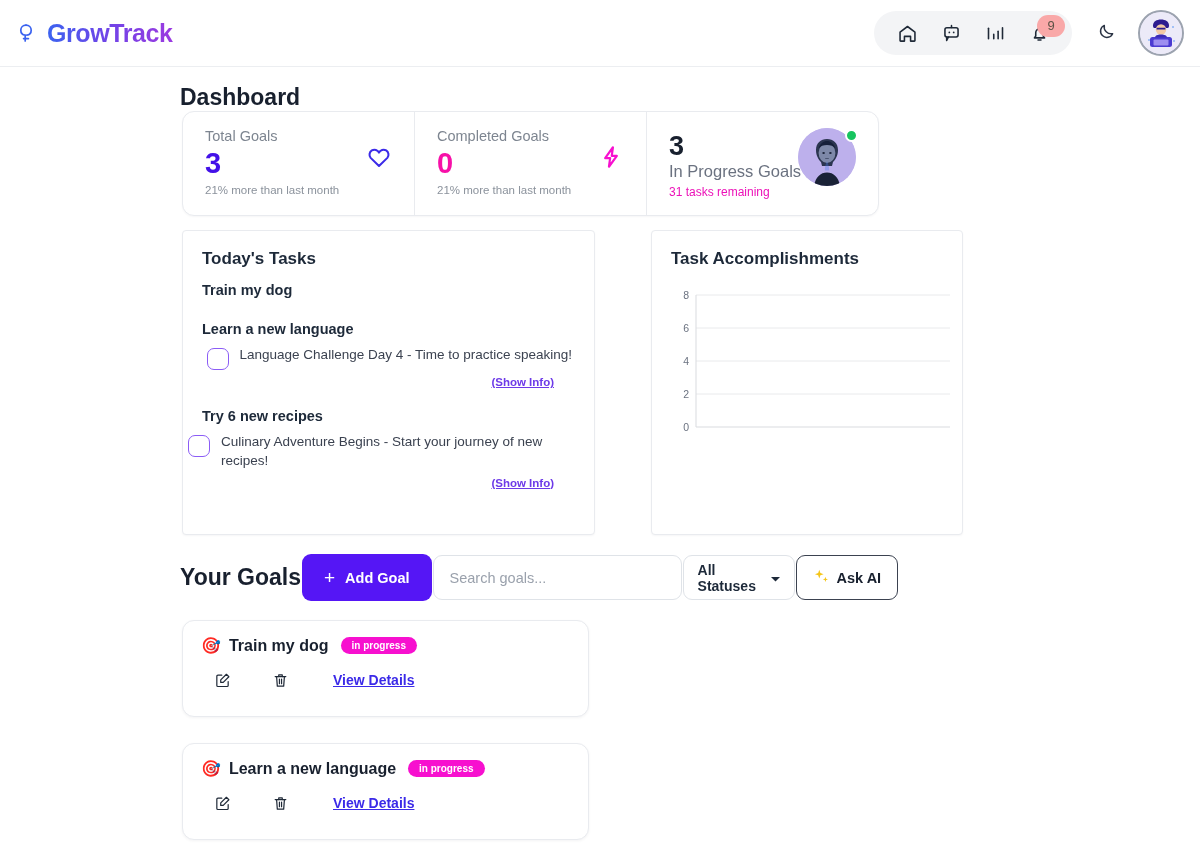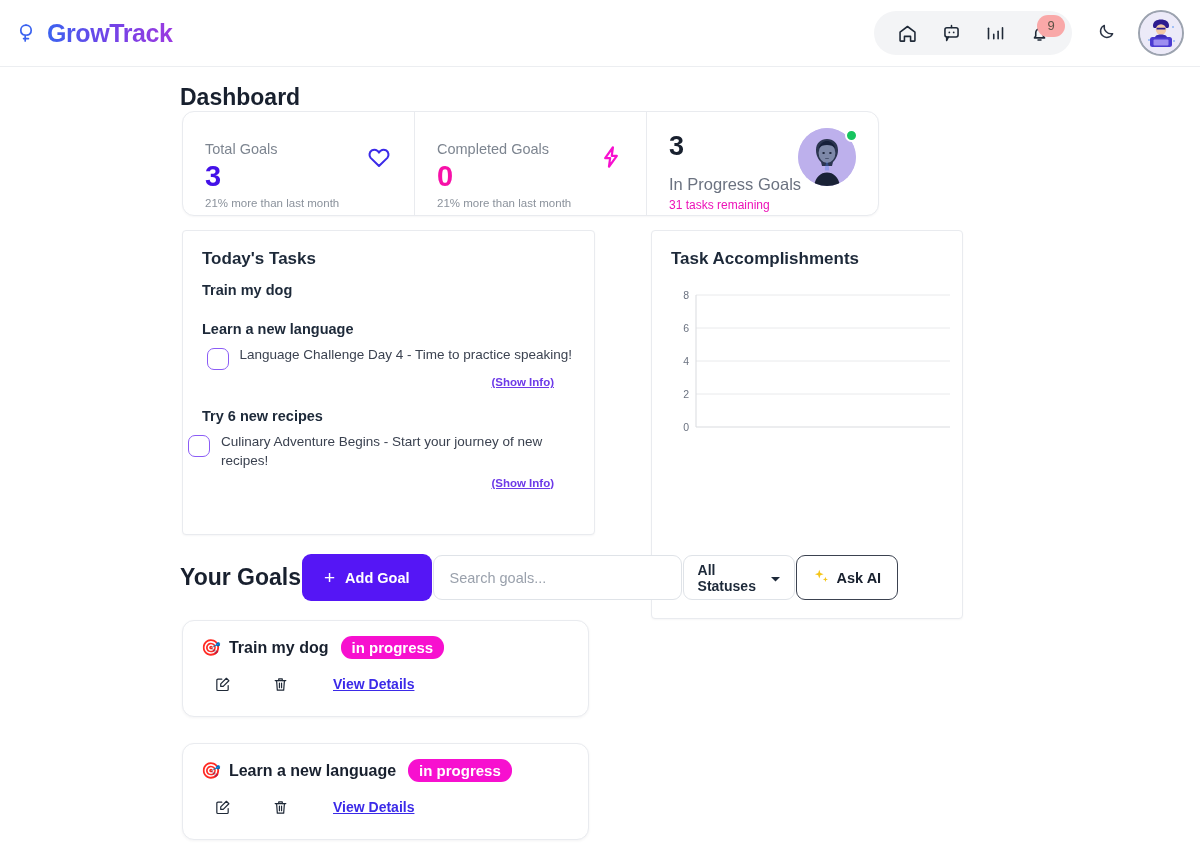--- a/index.html
+++ b/index.html
@@ -79,21 +79,21 @@
     width: 697px; height: 105px;
     background: #fff; border: 1px solid #e9ebef;
     border-radius: 12px; display: flex;
     box-shadow: 0 1px 2px rgba(16,24,40,.04);
   }
   .stat {
     flex: 1; position: relative; padding: 16px 22px;
     border-right: 1px solid #e9ebef;
   }
   .stat:last-child { border-right: none; }
-  .stat-label { font-size: 14.5px; color: #7d8590; margin-top: 13px; }
+  .stat-label { font-size: 14.5px; color: #7d8590; }
   .stat-value { font-size: 29px; font-weight: bold; line-height: 1.15; margin-top: 3px; }
   .stat-sub { font-size: 11.5px; color: #8b929c; margin-top: 4px; }
   .stat-icon { position: absolute; right: 22px; top: 32px; }
   .stat3 { display: flex; align-items: flex-start; gap: 10px; }
   .stat3-text { flex: 1; }
   .stat3 .stat-value { font-size: 27px; color: #18202e; }
   .stat3 .stat-label { font-size: 16.5px; color: #6b7280; line-height: 1.2; }
   .stat3-sub { font-size: 12px; color: #ec12b8; margin-top: 3px; }
   .photo-avatar {
     position: absolute; right: 22px; top: 16px;
@@ -106,21 +106,21 @@
     background: #16c45f; border: 2px solid #fff;
   }
 
   
   .panel {
     position: absolute; background: #fff;
     border: 1px solid #e9ebef; border-radius: 4px;
     box-shadow: 0 1px 2px rgba(16,24,40,.04);
   }
   #tasks-panel { left: 182px; top: 163px; width: 413px; height: 305px; }
-  #chart-panel { left: 651px; top: 163px; width: 312px; height: 389px; }
+  #chart-panel { left: 651px; top: 163px; width: 312px; height: 305px; }
   .panel-title {
     font-size: 17px; font-weight: bold; color: #1d2939;
     margin: 18px 0 0 19px;
   }
   .goal-group-title {
     font-size: 14.5px; font-weight: bold; color: #1d2939;
     margin: 13px 0 0 19px;
   }
   .task-row {
     display: flex; align-items: flex-start; gap: 11px;
@@ -188,21 +188,21 @@
   }
   #goal-card-0 { top: 553px; }
   #goal-card-1 { top: 676px; }
   .goal-head {
     display: flex; align-items: center; gap: 8px;
     margin: 15px 0 0 18px;
   }
   .goal-emoji { font-size: 16px; }
   .goal-name { font-size: 16px; font-weight: bold; color: #18202e; }
   .status-pill {
-    background: #f710cf; color: #fff; font-size: 15px; font-weight: bold;
+    background: #f710cf; color: #fff; font-size: 10px; font-weight: bold;
     border-radius: 11px; padding: 3px 11px; margin-left: 4px;
   }
   .goal-actions {
     display: flex; align-items: center; margin: 14px 0 0 28px;
   }
   .icon-btn {
     width: 22px; height: 22px; display: flex; align-items: center;
     justify-content: center; cursor: pointer; margin-right: 36px;
   }
   .view-details {

